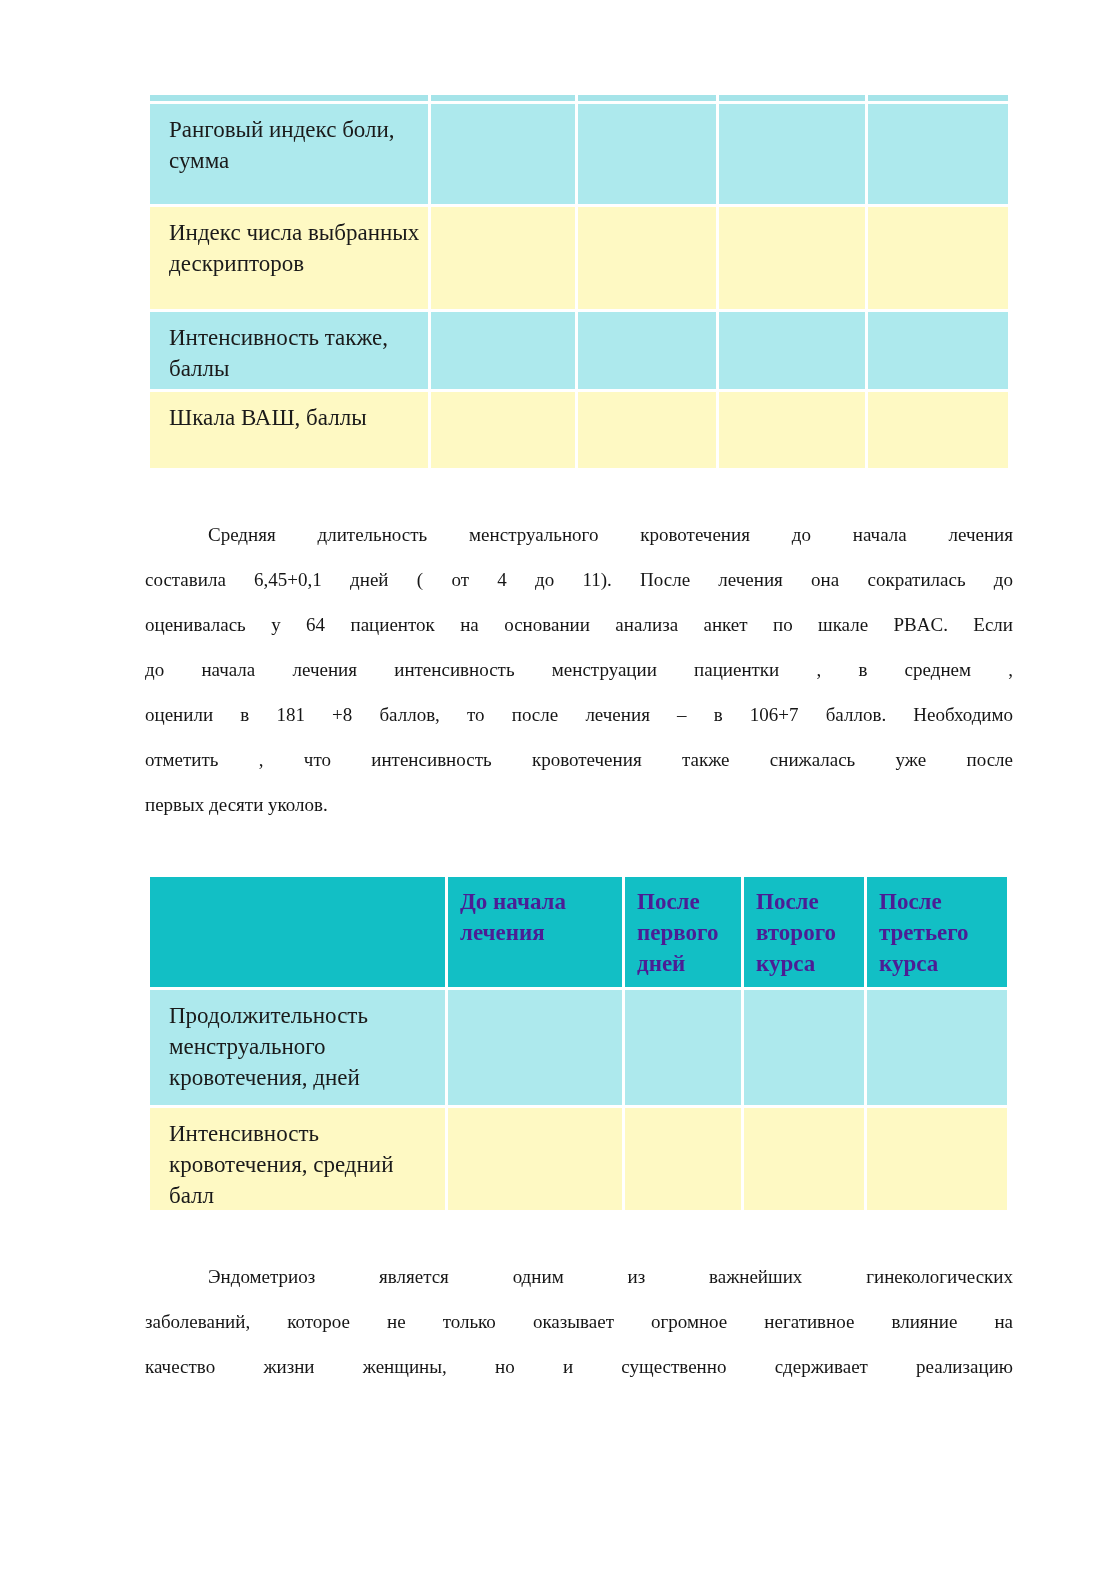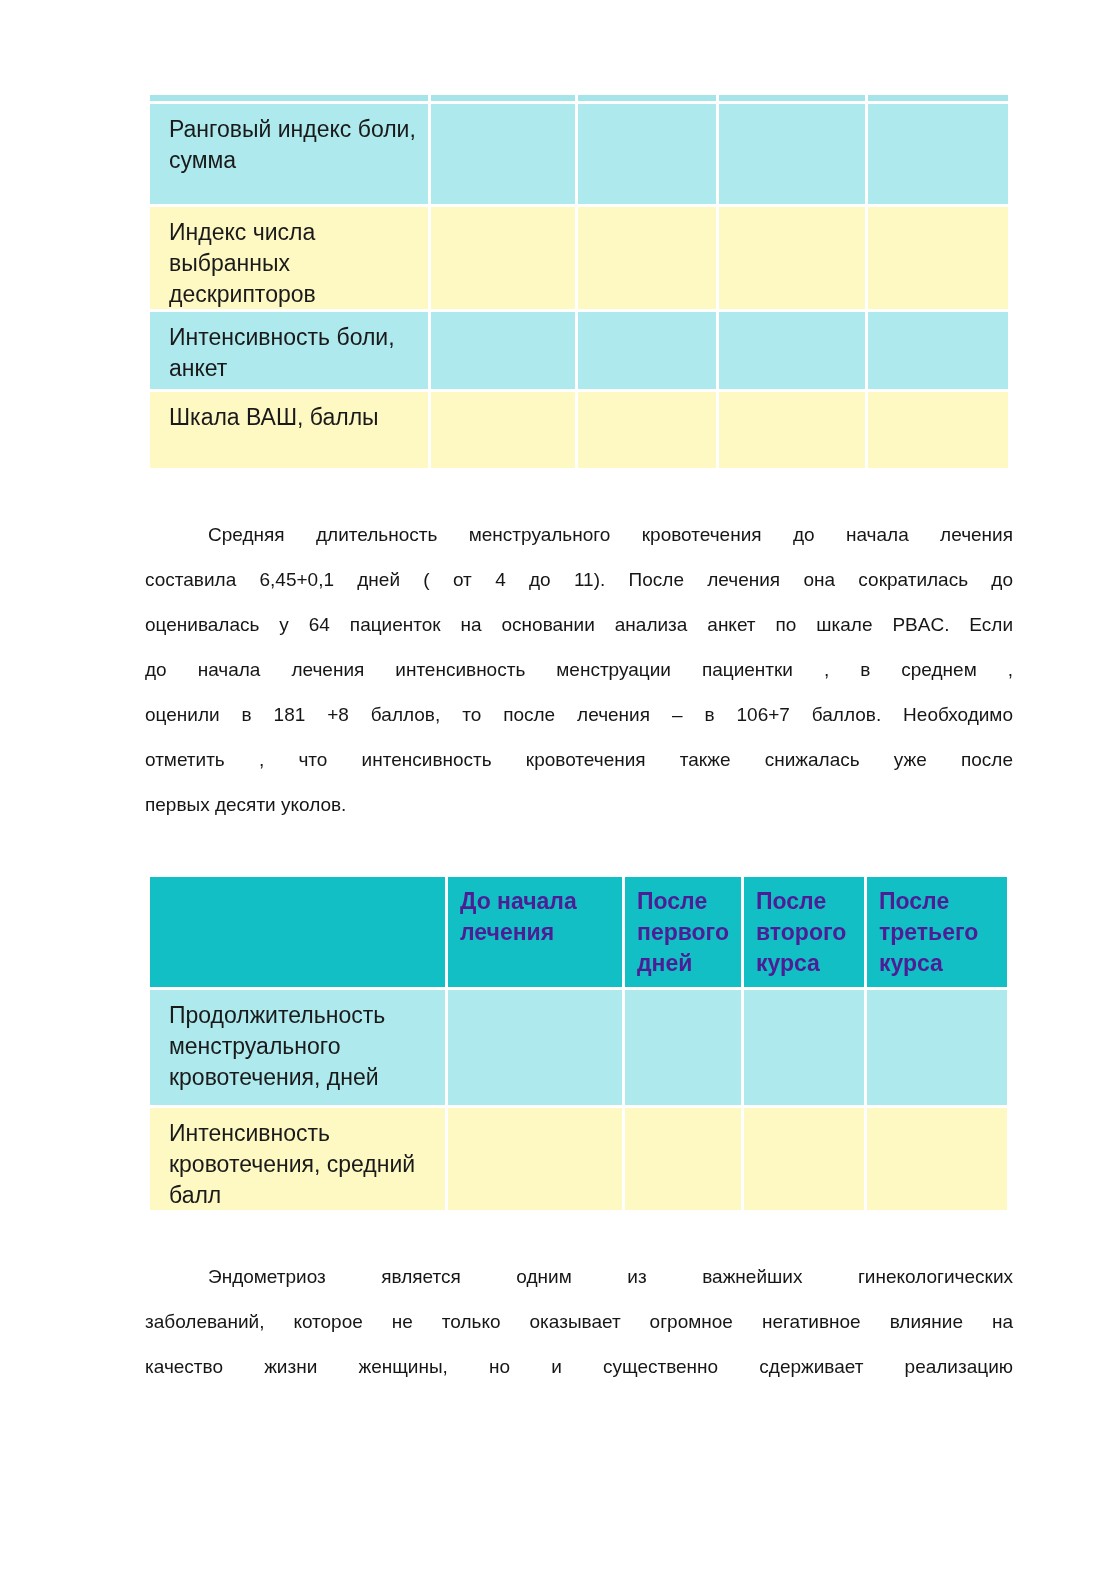--- a/index.html
+++ b/index.html
@@ -1,21 +1,21 @@
 <!DOCTYPE html>
 <html><head>
 <meta charset="utf-8">
 <style>
   html,body{margin:0;padding:0;}
   .canvas{
     position:relative;
     width:1028px;
     height:1569px;
     background:#ffffff;
-    font-family:Liberation Sans, sans-serif;
+    font-family:Liberation Serif, serif;
     color:#1a1a1a;
     overflow:hidden;
   }
   
   .tbl{
     position:absolute;
     display:grid;
     gap:3px;
   }
   #table1{
@@ -83,21 +83,21 @@
     <div class="cell blank tone-m"></div>
     <div class="cell blank tone-m"></div>
     <div class="cell blank tone-m"></div>
 
     <div class="cell tone-l">Индекс числа выбранных дескрипторов</div>
     <div class="cell blank tone-l"></div>
     <div class="cell blank tone-l"></div>
     <div class="cell blank tone-l"></div>
     <div class="cell blank tone-l"></div>
 
-    <div class="cell tone-m">Интенсивность боли, анкет</div>
+    <div class="cell tone-m">Интенсивность также, баллы</div>
     <div class="cell blank tone-m"></div>
     <div class="cell blank tone-m"></div>
     <div class="cell blank tone-m"></div>
     <div class="cell blank tone-m"></div>
 
     <div class="cell tone-l">Шкала ВАШ, баллы</div>
     <div class="cell blank tone-l"></div>
     <div class="cell blank tone-l"></div>
     <div class="cell blank tone-l"></div>
     <div class="cell blank tone-l"></div>

